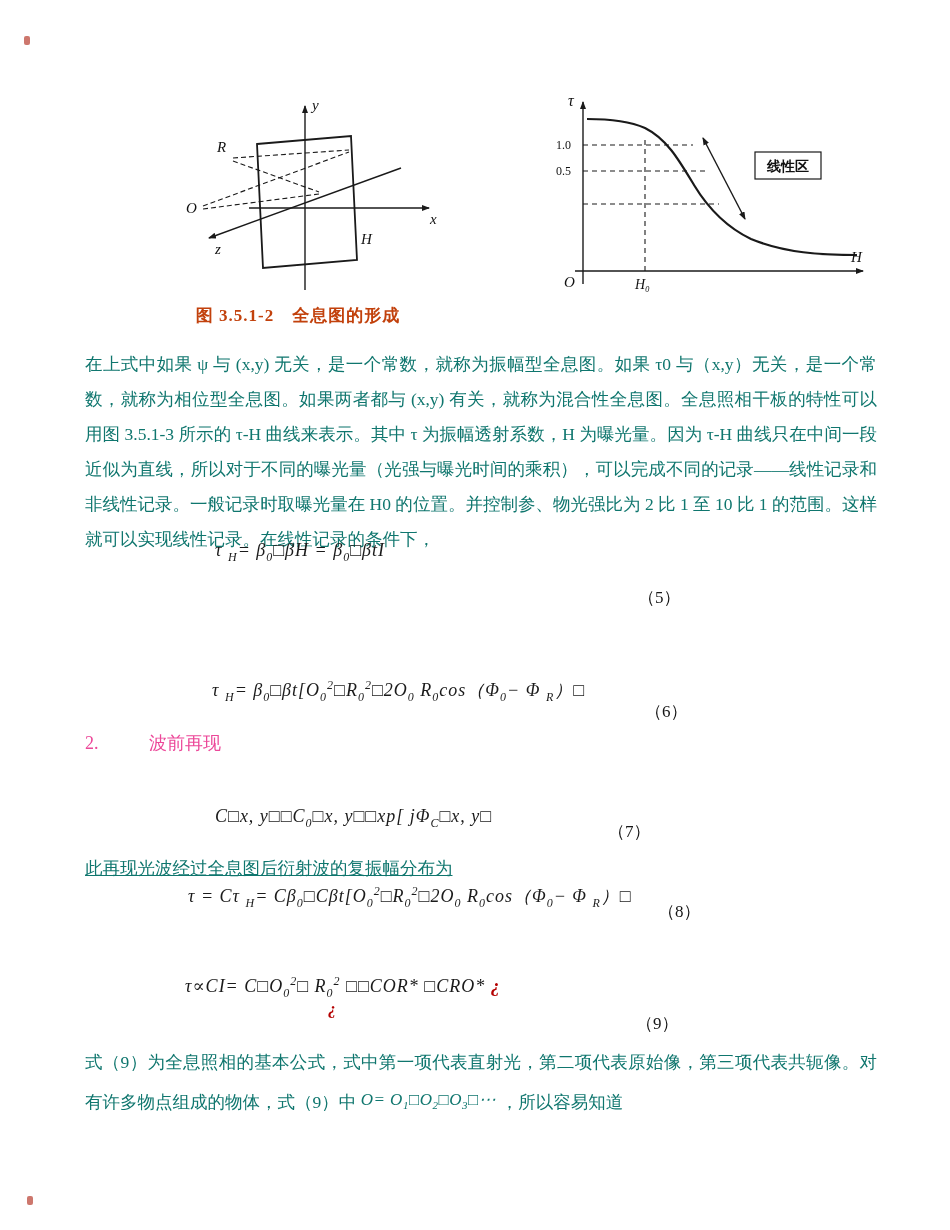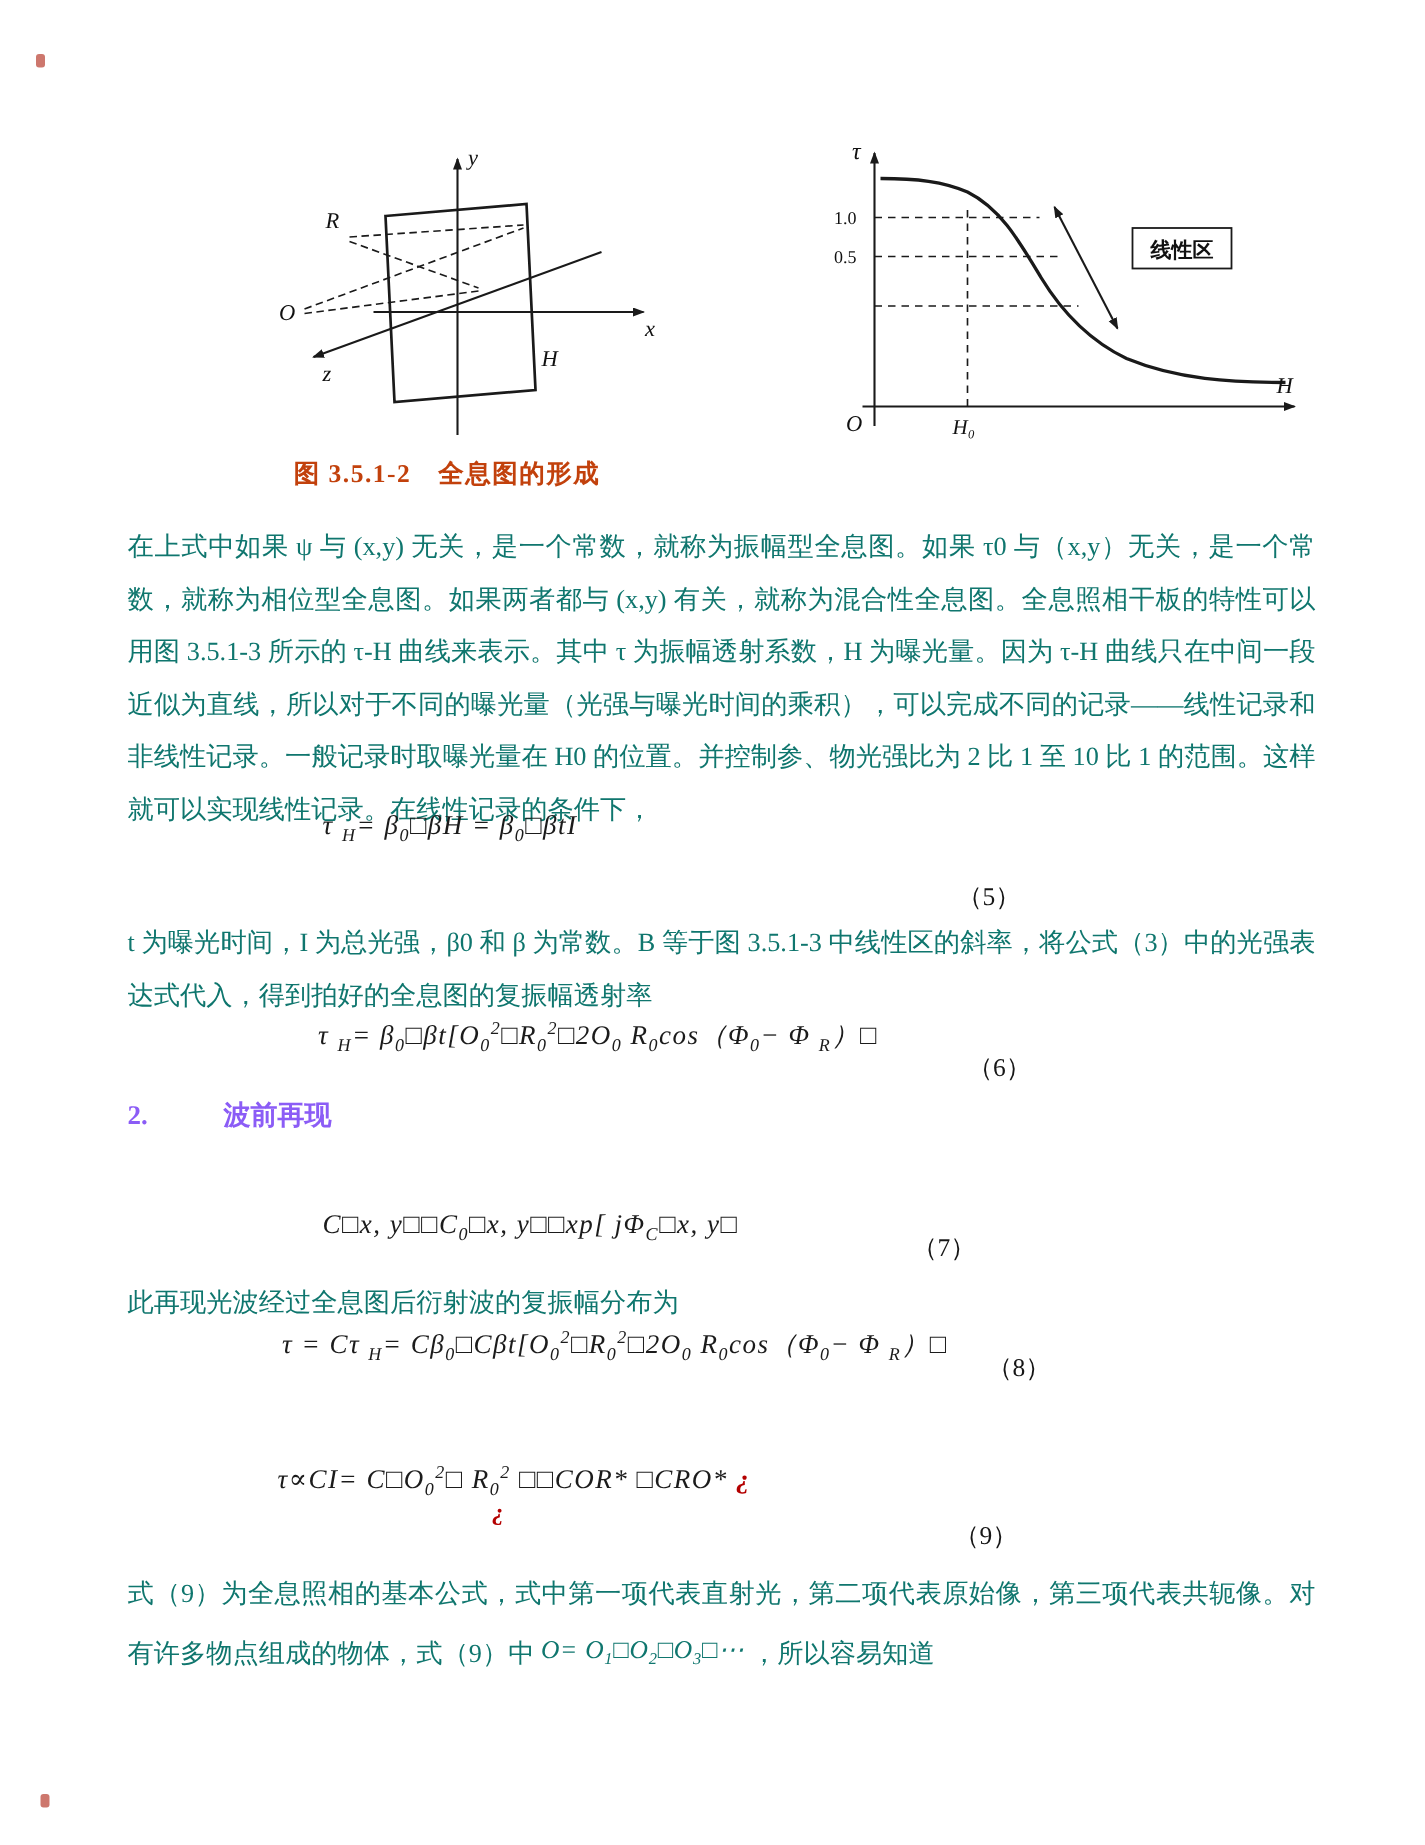--- a/index.html
+++ b/index.html
@@ -28,23 +28,23 @@
     left: 85px;
     width: 792px;
     font-size: 17.5px;
     line-height: 35px;
     text-align: justify;
     color: #0f766e;
   }
   .heading {
     position: absolute;
     left: 85px;
-    font-weight: bold;
+    font-weight: normal;
     font-size: 18px;
-    color: #8b5cf6;
+    color: #ec4899;
   }
   .heading .hnum { display: inline-block; width: 64px; }
   .eqline {
     position: absolute;
     font-style: italic;
     font-size: 18px;
     letter-spacing: 1px;
     white-space: nowrap;
     color: #1b1b1b;
   }
@@ -142,34 +142,33 @@
         <text x="243" y="83" font-size="14" font-weight="bold" text-anchor="middle">线性区</text>
       </g>
     </svg>
   </div>
 
   <div class="para" style="top:347px;">在上式中如果 ψ 与 (x,y) 无关，是一个常数，就称为振幅型全息图。如果 τ0 与（x,y）无关，是一个常数，就称为相位型全息图。如果两者都与 (x,y) 有关，就称为混合性全息图。全息照相干板的特性可以用图 3.5.1-3 所示的 τ-H 曲线来表示。其中 τ 为振幅透射系数，H 为曝光量。因为 τ-H 曲线只在中间一段近似为直线，所以对于不同的曝光量（光强与曝光时间的乘积），可以完成不同的记录——线性记录和非线性记录。一般记录时取曝光量在 H0 的位置。并控制参、物光强比为 2 比 1 至 10 比 1 的范围。这样就可以实现线性记录。在线性记录的条件下，</div>
 
   <div class="eqline" style="left:215px;top:540px;font-family:Liberation Serif, serif;"><span>τ </span><sub>H</sub><span>= β</span><sub>0</sub><span>□βH = β</span><sub>0</sub><span>□βtI</span></div>
   <div class="eqnum" style="left:638px;top:586px;">（5）</div>
 
-  <div class="para" style="top:611px;">t 为曝光时间，I 为总光强，β0 和 β 为常数。B 等于图 3.5.1-3 中线性区的斜率，将公式（3）中的光强表达式代入，得到拍好的全息图的复振幅透射率</div>
 
   <div class="eqline" style="left:212px;top:678px;"><span>τ </span><sub>H</sub><span>= β</span><sub>0</sub><span>□βt[O</span><sub>0</sub><sup>2</sup><span>□R</span><sub>0</sub><sup>2</sup><span>□2O</span><sub>0</sub><span> R</span><sub>0</sub><span>cos（Φ</span><sub>0</sub><span>− Φ </span><sub>R</sub><span>）□</span></div>
   <div class="eqnum" style="left:645px;top:700px;">（6）</div>
 
   <div class="heading" style="top:731px;">
     <span class="hnum">2.</span><span>波前再现</span>
   </div>
 
 
   <div class="eqline" style="left:215px;top:806px;"><span>C□x, y□□C</span><sub>0</sub><span>□x, y□□xp[ jΦ</span><sub>C</sub><span>□x, y□</span></div>
   <div class="eqnum" style="left:608px;top:820px;">（7）</div>
 
-  <div class="para" style="top:851px;">此再现光波经过全息图后衍射波的复振幅分布为</div>
+  <div class="para" style="top:851px;text-decoration:underline;">此再现光波经过全息图后衍射波的复振幅分布为</div>
 
   <div class="eqline" style="left:188px;top:884px;"><span>τ = Cτ </span><sub>H</sub><span>= Cβ</span><sub>0</sub><span>□Cβt[O</span><sub>0</sub><sup>2</sup><span>□R</span><sub>0</sub><sup>2</sup><span>□2O</span><sub>0</sub><span> R</span><sub>0</sub><span>cos（Φ</span><sub>0</sub><span>− Φ </span><sub>R</sub><span>）□</span></div>
   <div class="eqnum" style="left:658px;top:900px;">（8）</div>
 
 
   <div class="eqline" style="left:185px;top:974px;"><span>τ∝CI=  C□O</span><sub>0</sub><sup>2</sup><span>□ R</span><sub>0</sub><sup>2</sup><span> □□COR* □CRO* </span><span class="red">¿</span></div>
   <div class="eqnum red" style="left:328px;top:1000px;font-size:16px;">¿</div>
   <div class="eqnum" style="left:636px;top:1012px;">（9）</div>
 
   <div class="para" style="top:1042px;line-height:40px;">

